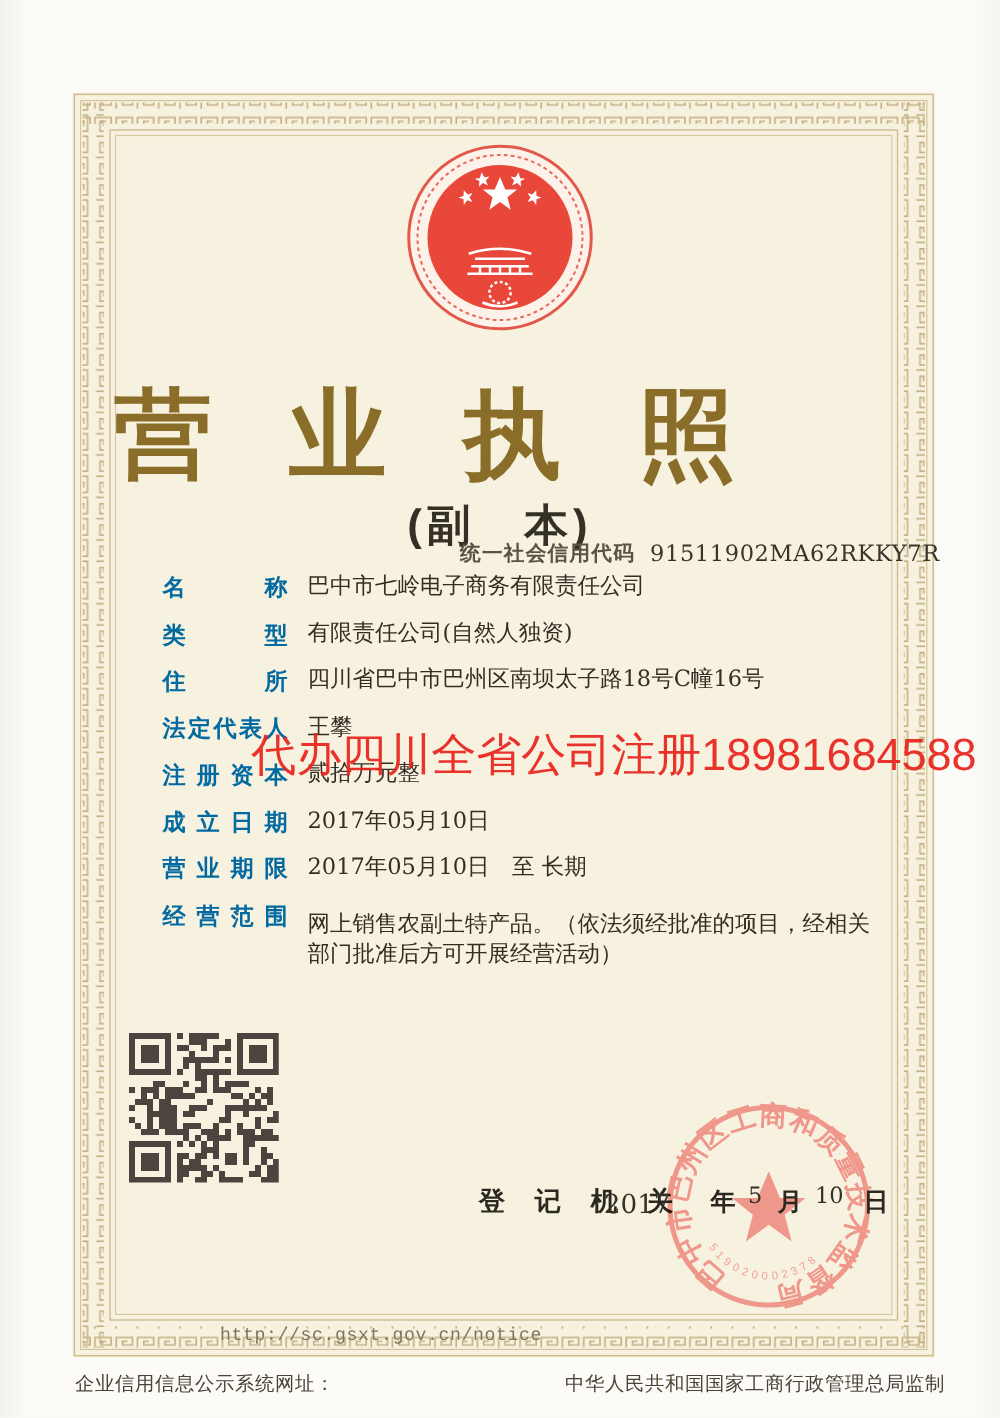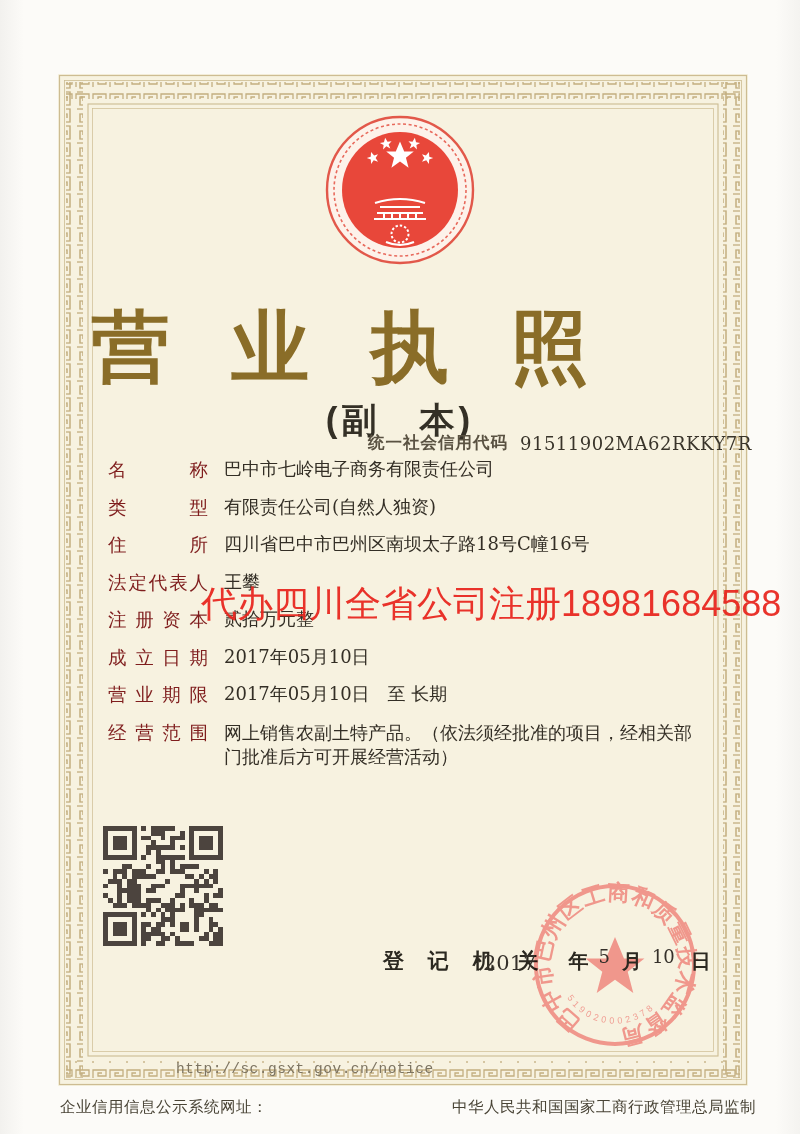--- a/index.html
+++ b/index.html
@@ -32,28 +32,28 @@
   .code-line {
     position:absolute; left:368px; top:432px; white-space:nowrap;
     display:flex; align-items:center; gap:12px;
   }
   .code-label { font-size:16.5px; font-weight:700; color:#5a5242; letter-spacing:1px; }
   .code-value { font-size:18px; color:#39342a; font-family:"DejaVu Serif", serif; letter-spacing:0.5px; }
 
   .fields { position:absolute; left:108px; top:457px; width:590px; }
   .field-row { display:flex; align-items:flex-start; margin-bottom:12.5px; }
   .field-label {
-    flex:0 0 100px; font-size:18.5px; font-weight:400; color:#7f1d1d;
-    text-align:justify; text-align-last:justify;
+    flex:0 0 100px; font-size:18.5px; font-weight:700; color:#0369a1;
+    text-align:justify; text-align-last:justify;margin-left:22px;
   }
   .field-value {
     margin-left:16px; font-size:18px; color:#332e25; line-height:24px;
     font-family:"DejaVu Serif", serif; max-width:475px;
   }
-  .field-row.scope .field-value { margin-top:1px; }
+  .field-row.scope .field-value { margin-top:8px; }
 
   .watermark {
     position:absolute; left:201px; top:580px; white-space:nowrap; z-index:6;
     font-size:36px; font-weight:500; color:#e8241c; opacity:0.93;
     letter-spacing:0px;
   }
 
   .qr { position:absolute; left:103px; top:826px; width:120px; height:120px; }
 
   .notice { position:absolute; left:95px; top:951px; width:290px; }

